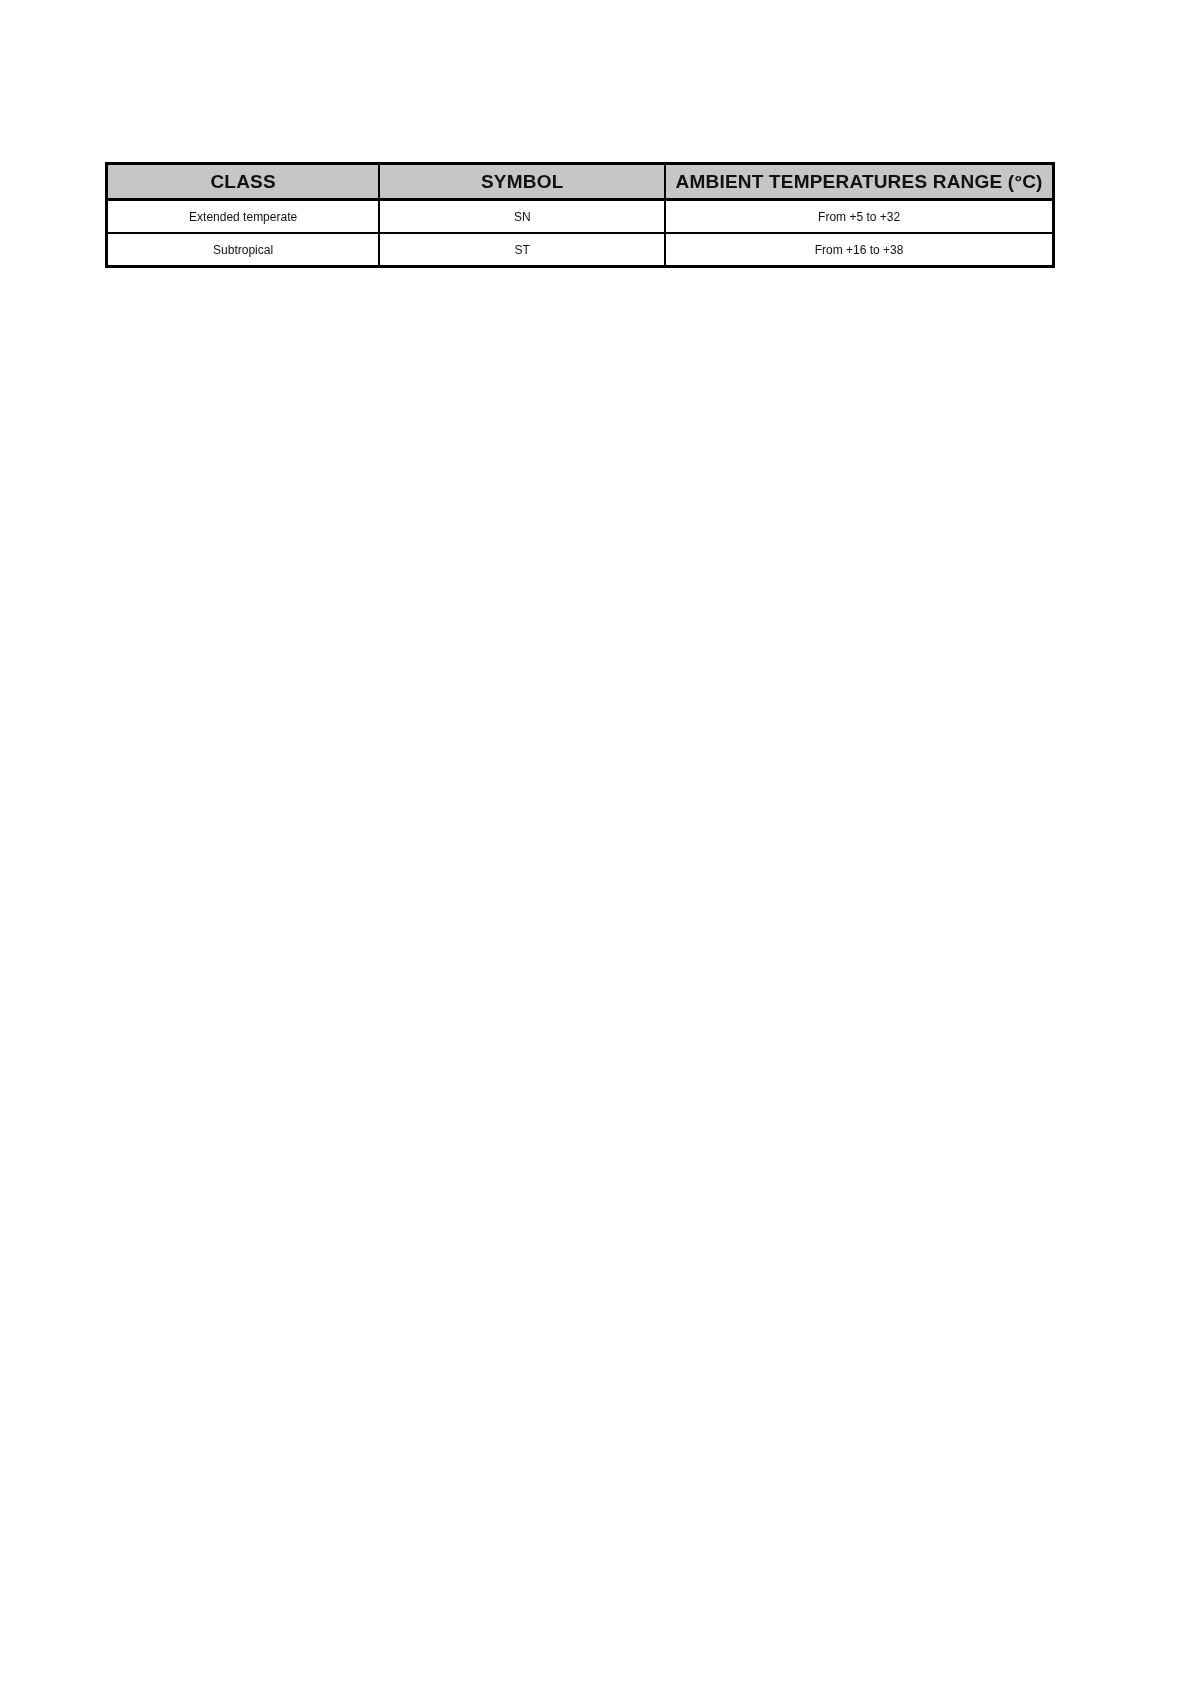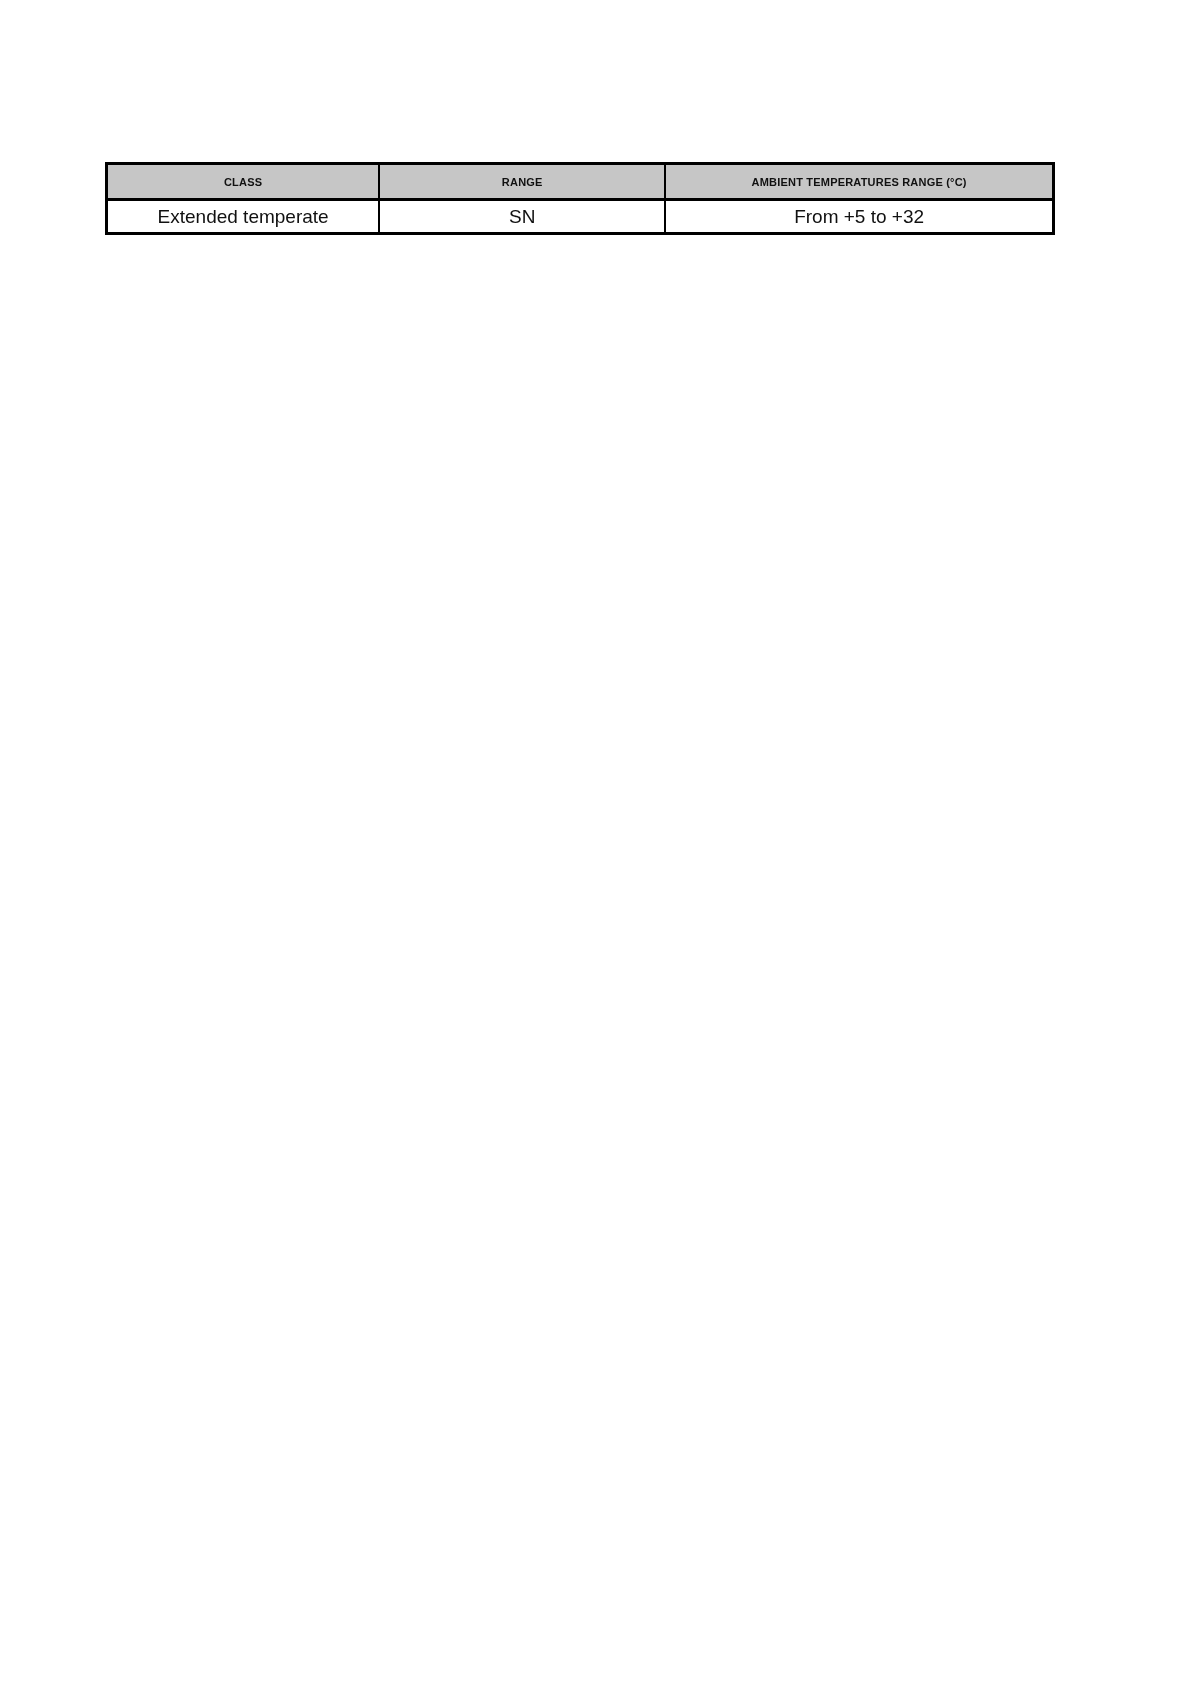--- a/index.html
+++ b/index.html
@@ -30,33 +30,33 @@
     border: 3px solid var(--border-color, #000000);
   }
   table.climate-table col.col-class  { width: 28.8%; }
   table.climate-table col.col-symbol { width: 30.2%; }
   table.climate-table col.col-range  { width: 41.0%; }
   table.climate-table th {
     background: var(--header-bg, #c6c6c6);
     border: 2px solid var(--border-color, #000000);
     border-bottom-width: 3px;
     font-weight: bold;
-    font-size: 11px;
+    font-size: 19px;
     letter-spacing: 0.2px;
     height: 33px;
     text-align: center;
     vertical-align: middle;
     white-space: nowrap;
     overflow: hidden;
     padding: 0 1px;
     color: var(--text-color, #111111);
   }
   table.climate-table td {
     border: 2px solid var(--border-color, #000000);
-    font-size: 19px;
+    font-size: 12px;
     height: 31px;
     text-align: center;
     vertical-align: middle;
     white-space: nowrap;
     padding: 0 2px;
     color: var(--text-color, #111111);
     background: #ffffff;
   }
 </style>
 </head>
@@ -65,25 +65,30 @@
 <div class="doc-page">
   <table class="climate-table">
     <colgroup>
       <col class="col-class">
       <col class="col-symbol">
       <col class="col-range">
     </colgroup>
     <thead>
       <tr>
         <th>CLASS</th>
-        <th>RANGE</th>
+        <th>SYMBOL</th>
         <th>AMBIENT TEMPERATURES RANGE (°C)</th>
       </tr>
     </thead>
     <tbody>
         <tr>
           <td>Extended temperate</td>
           <td>SN</td>
           <td>From +5 to +32</td>
         </tr>
+        <tr>
+          <td>Subtropical</td>
+          <td>ST</td>
+          <td>From +16 to +38</td>
+        </tr>
       </tbody>
   </table>
 </div>
 
 </body></html>

